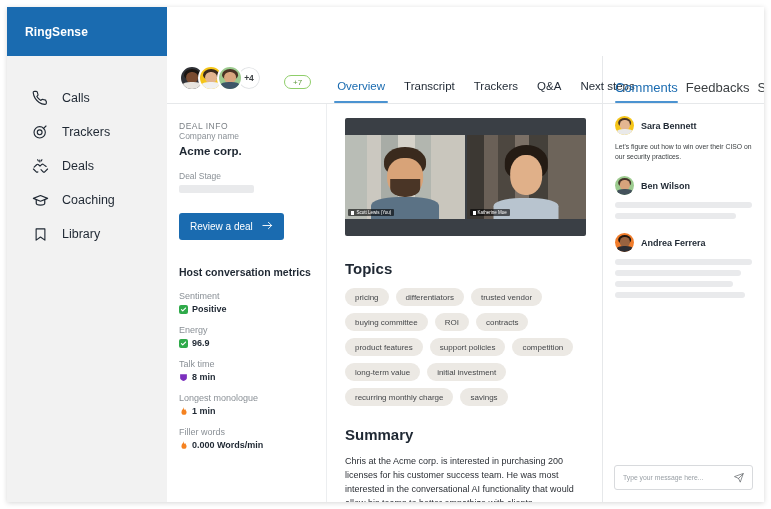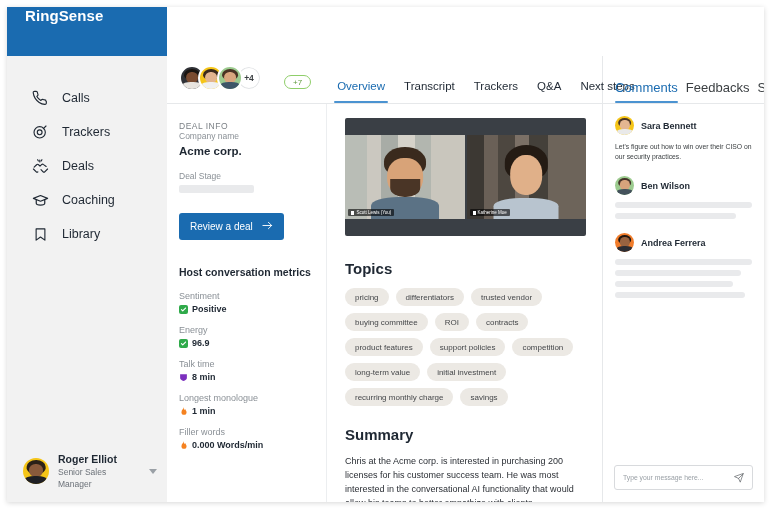--- a/index.html
+++ b/index.html
@@ -29,23 +29,24 @@
     background: #f2f2f2;
     display: flex;
     flex-direction: column;
     flex: none;
   }
   .brand {
     height: 49px;
     background: #1a6bb0;
     color: #ffffff;
     display: flex;
+    align-items: center;
     padding-left: 18px;
     box-sizing: border-box;
-    font-size: 15px;
+    font-size: 12px;
     font-weight: bold;
     letter-spacing: .1px;
   }
   .nav {
     padding-top: 25px;
     flex: 1;
   }
   .nav-item {
     display: flex;
     align-items: center;
@@ -321,34 +322,20 @@
       <div class="nav-item">
         <span class="ic">
           <svg width="15" height="15" viewBox="0 0 24 24" fill="none" stroke="#1f2833" stroke-width="1.8" stroke-linecap="round" stroke-linejoin="round">
               <path d="M5 3h14v18l-7-5-7 5z"></path>
             </svg>
         </span>
         <span class="lbl">Library</span>
       </div>
     </div>
 
-    <div class="profile">
-      <div class="avatar" style="background:#f5c518">
-        <div class="face">
-          <div class="hair" style="background:#2b2118"></div>
-          <div class="skin" style="background:#8a5a3b"></div>
-          <div class="body" style="background:#1f1f24"></div>
-        </div>
-      </div>
-      <div class="meta">
-        <div class="nm">Roger Elliot</div>
-        <div class="role">Senior Sales Manager</div>
-      </div>
-      <div class="caret"></div>
-    </div>
   </div>
 
   <div class="main">
     <div class="topbar"></div>
 
     <div class="content">
 
       <div class="center">
         <div style="display:flex;flex-direction:column;flex:1;min-width:0">
 

